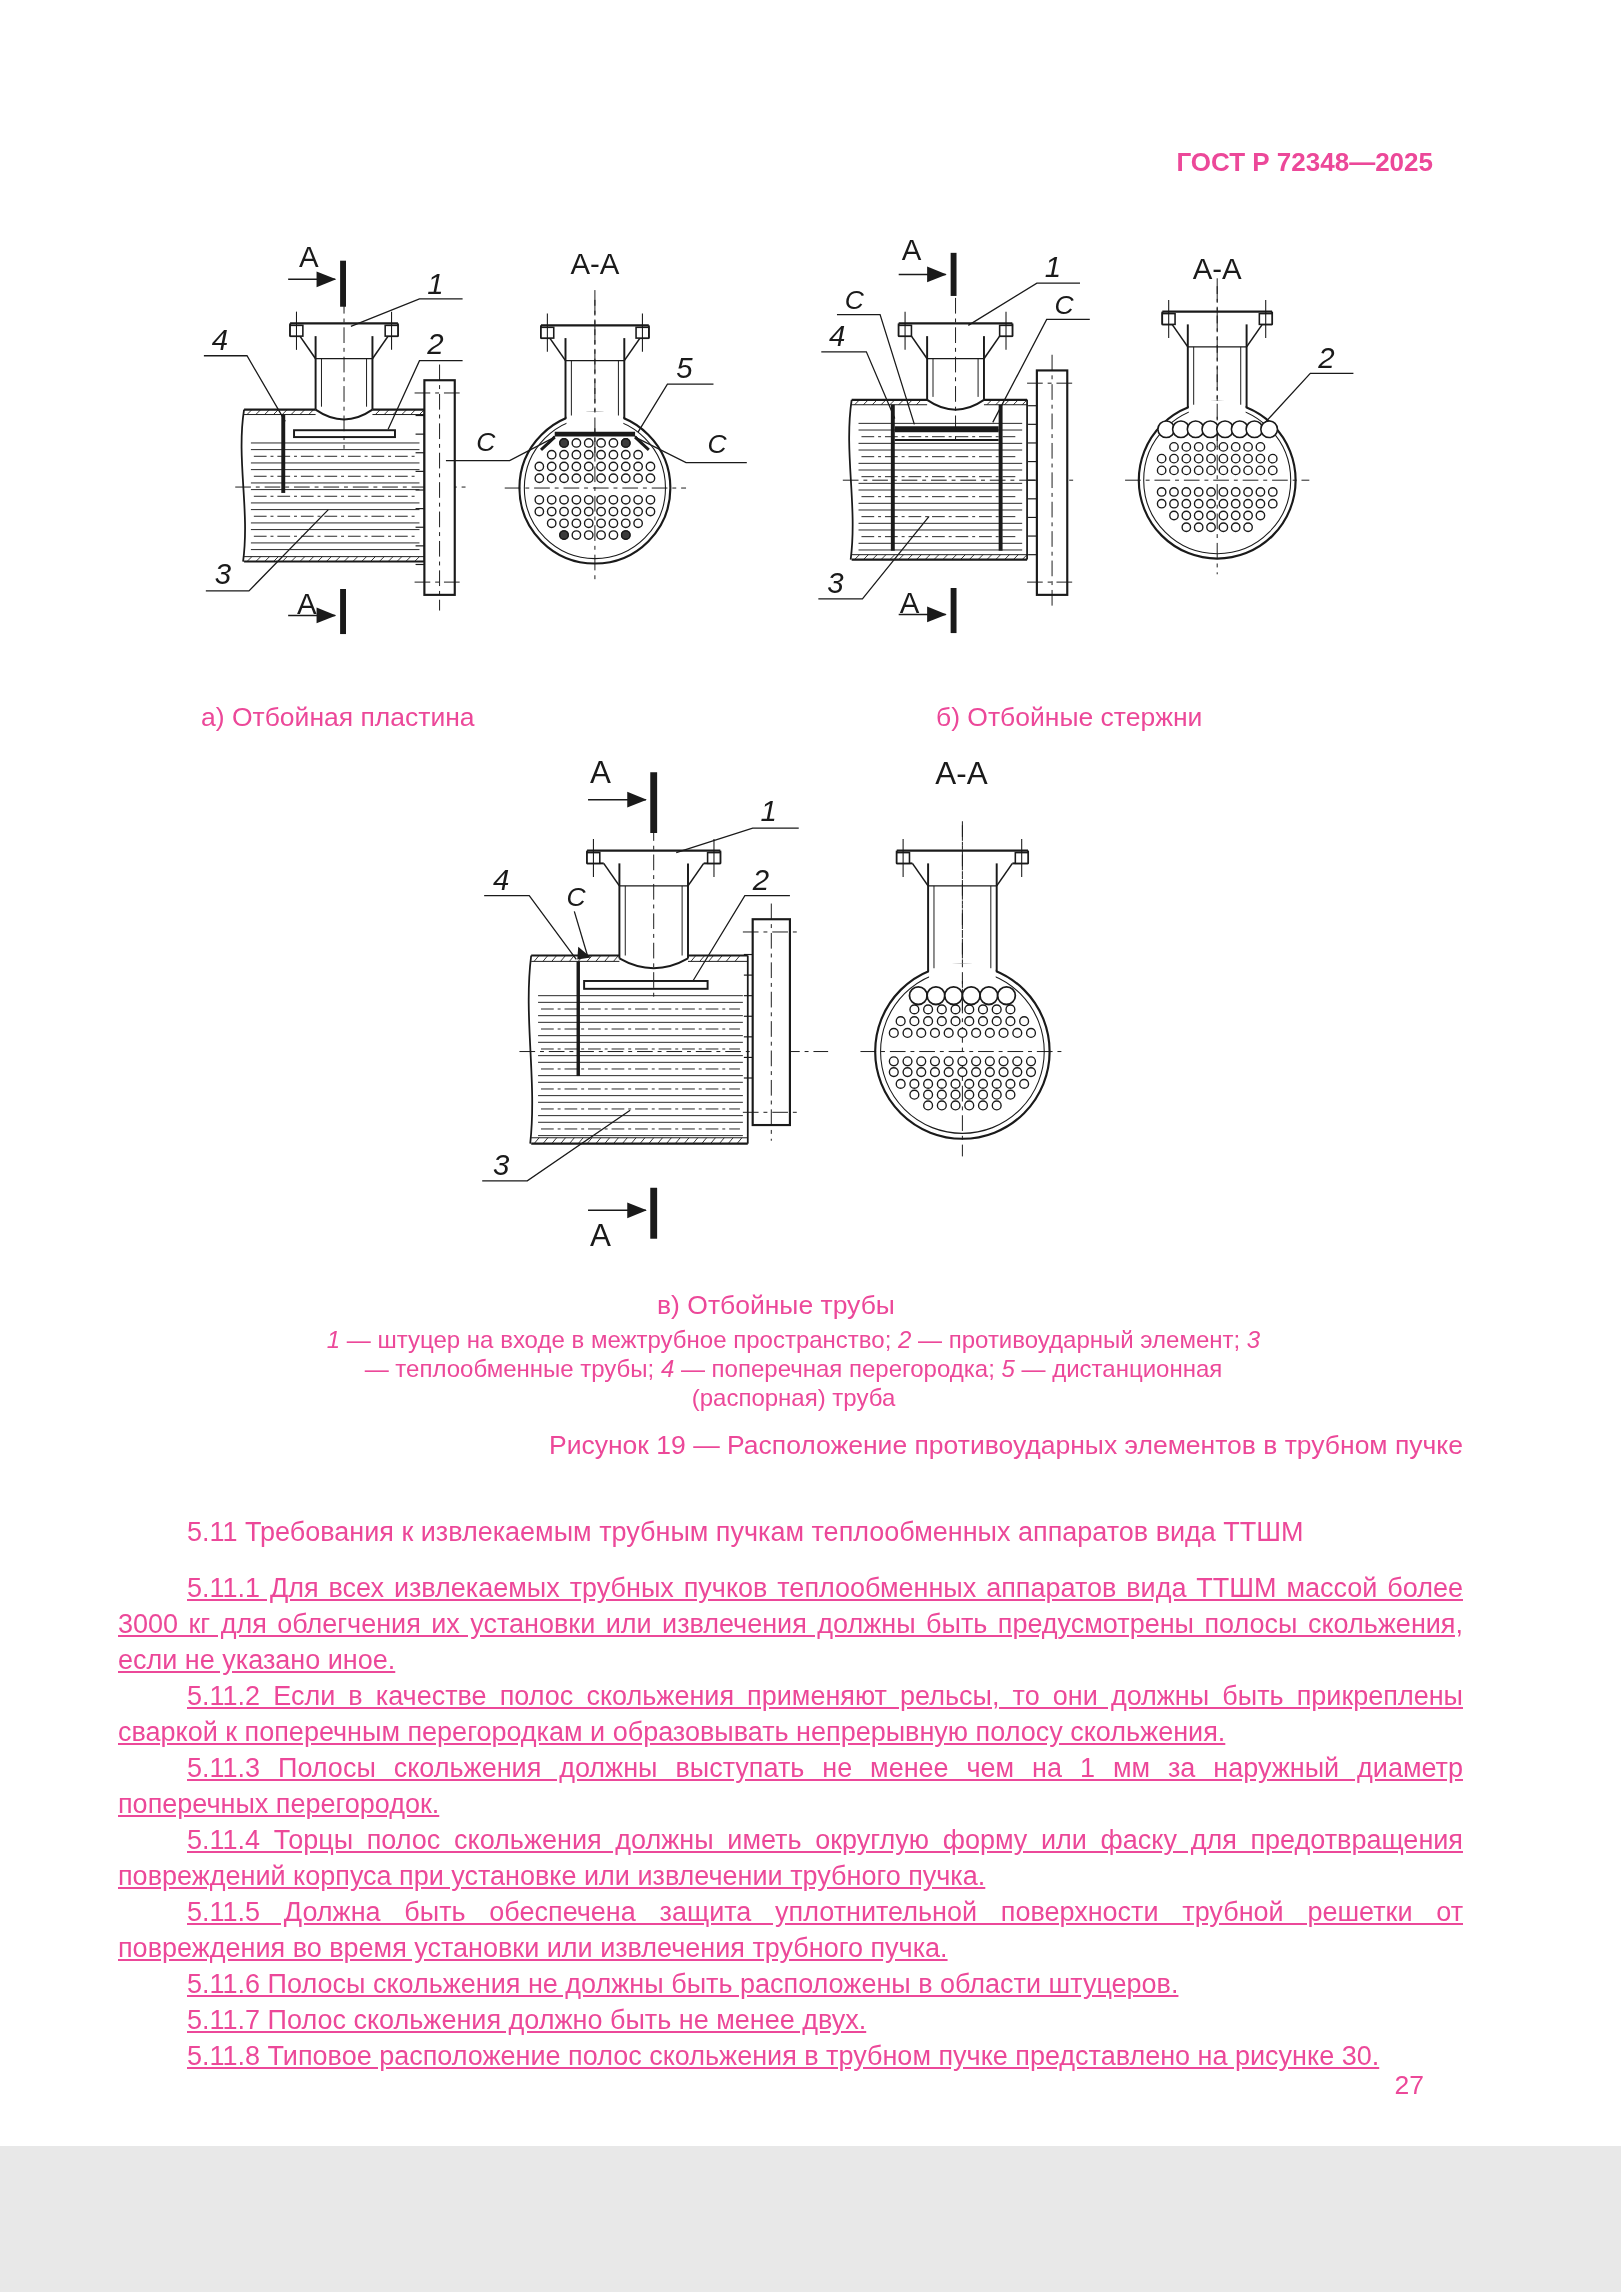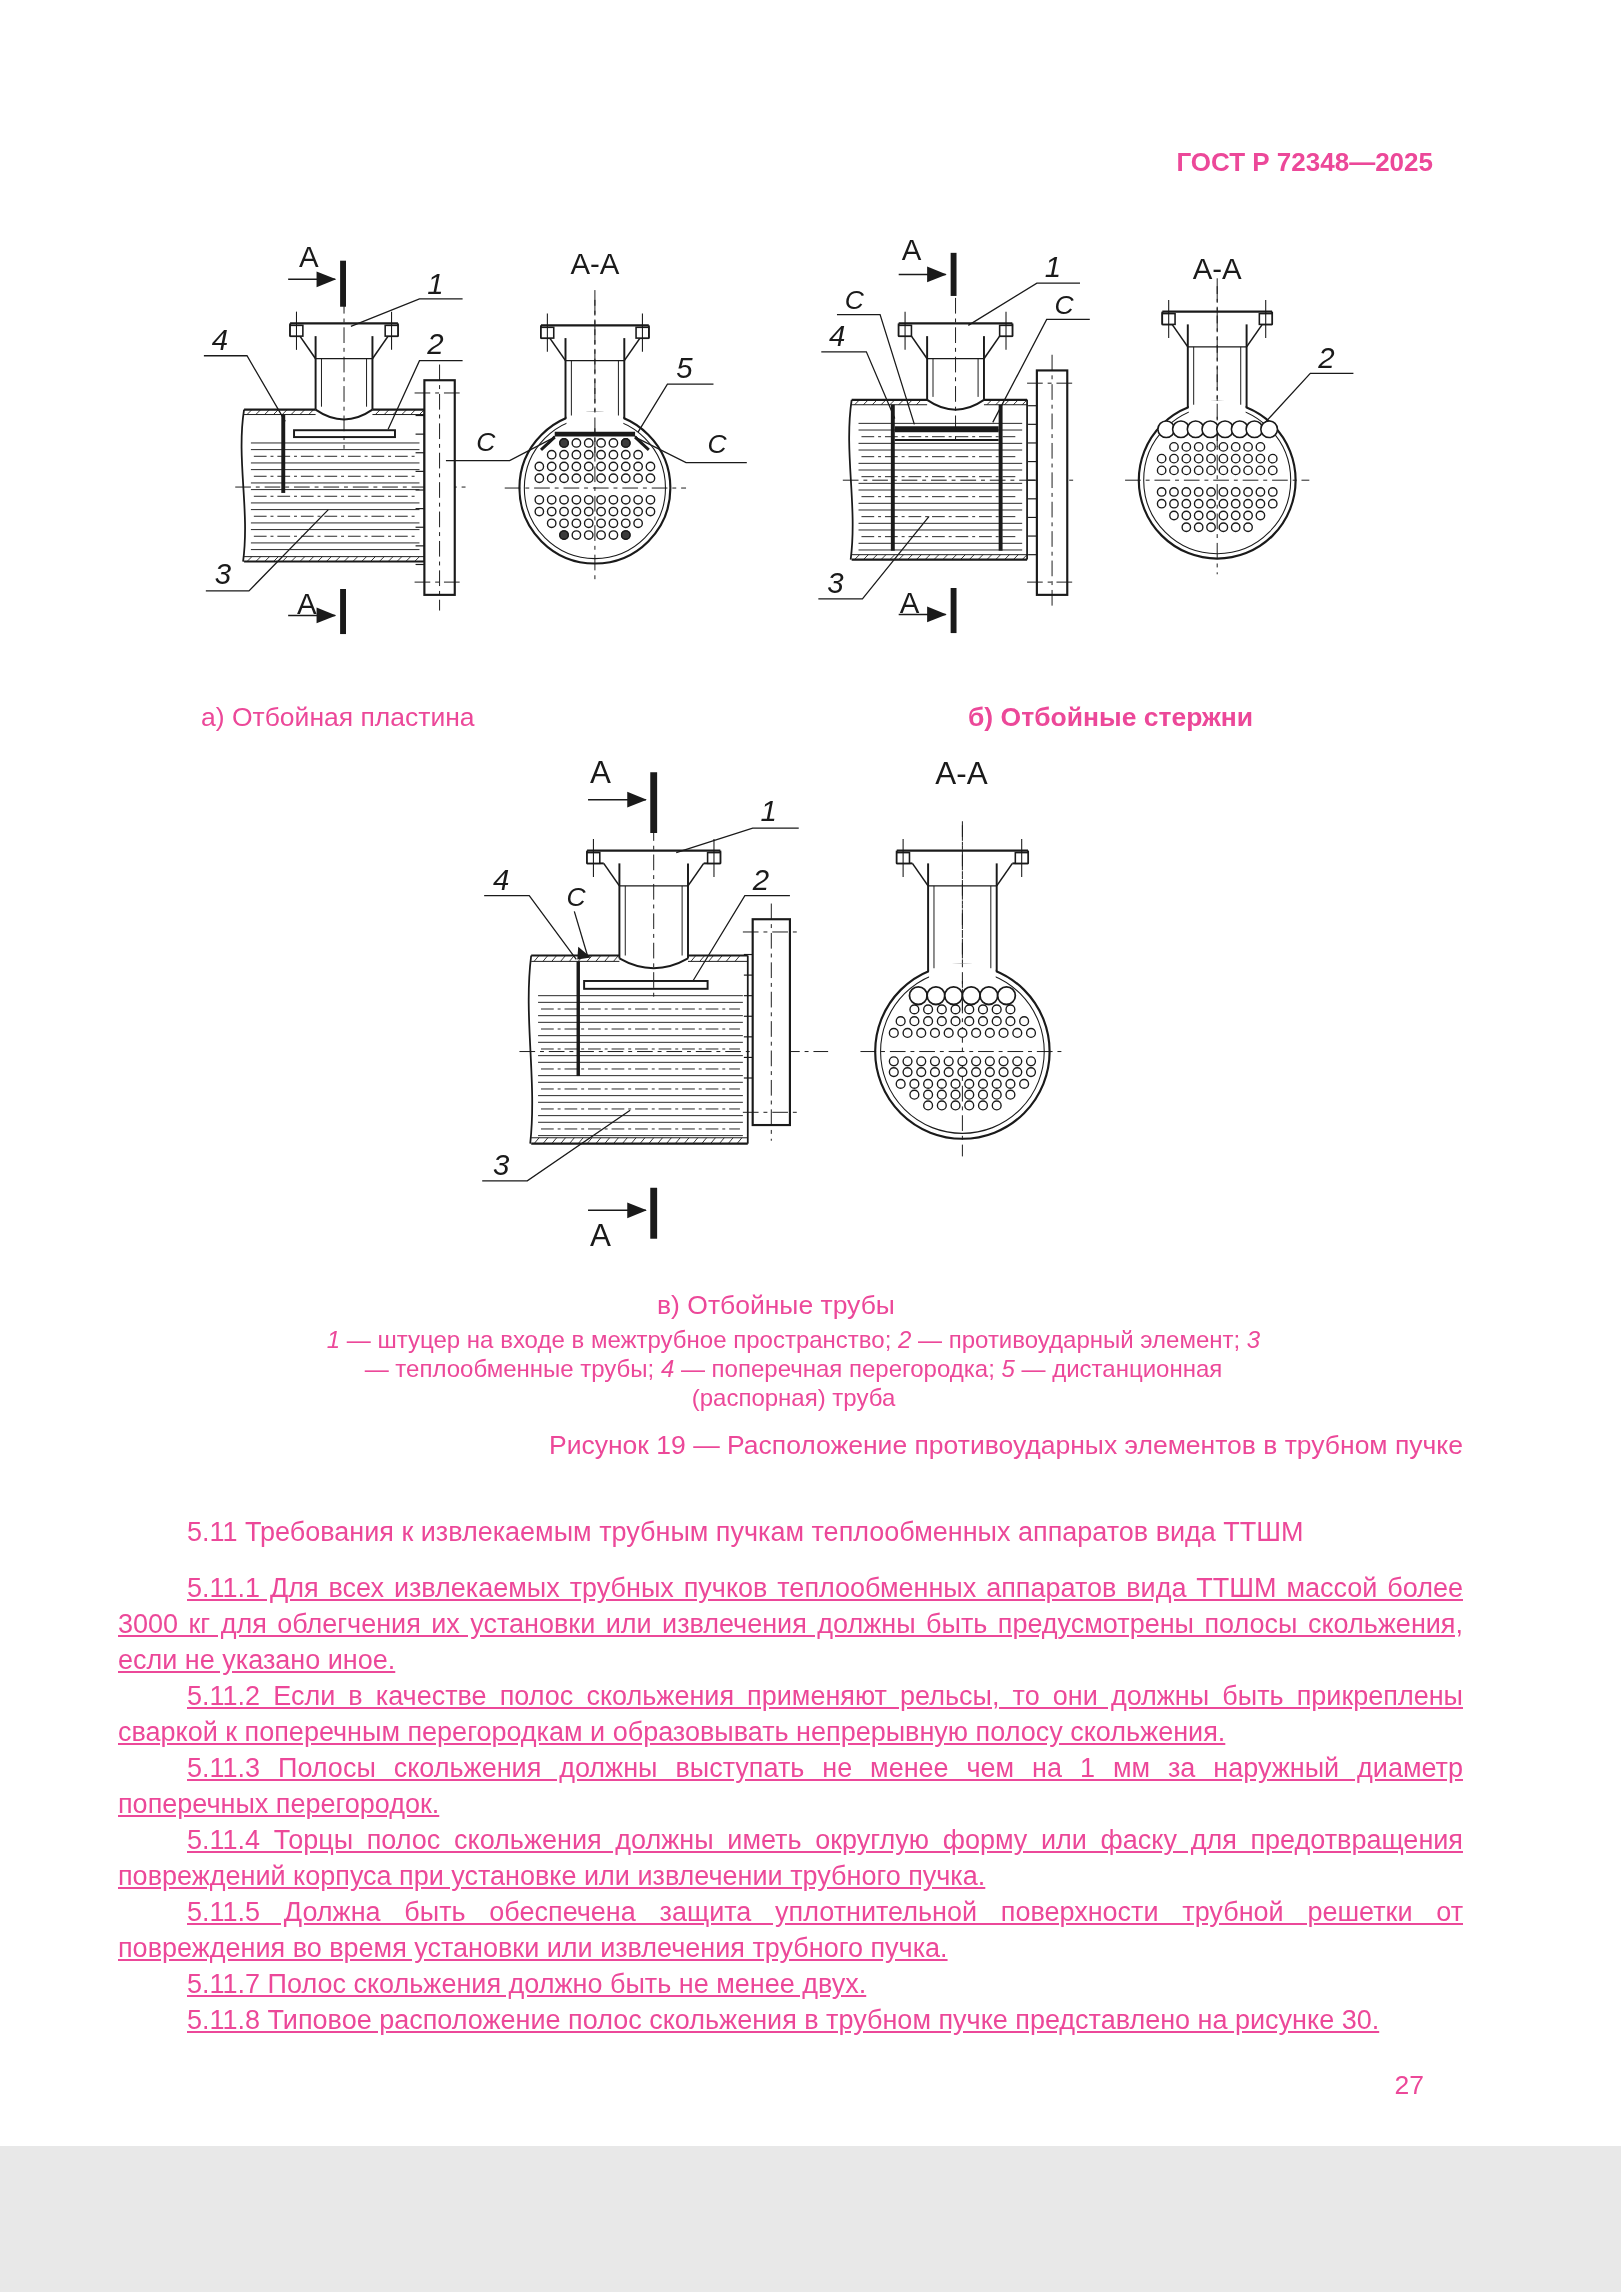--- a/index.html
+++ b/index.html
@@ -3,21 +3,21 @@
 <meta charset="utf-8">
 <style>
   html,body{margin:0;padding:0;background:#e8e8e8;}
   .page{position:relative;width:1621px;height:2146px;background:#ffffff;margin:0 auto;
         font-family:"Liberation Sans",sans-serif;color:#ec4899;overflow:hidden;}
   .hdr{position:absolute;top:147px;right:188px;font-weight:bold;font-size:26px;}
   svg.fig{position:absolute;left:0;top:0;}
   svg text{font-family:"Liberation Sans",sans-serif;fill:#1a1a1a;}
   .cap{position:absolute;font-size:26.5px;white-space:nowrap;margin-top:16px;}
   .cap-a{left:201px;top:686px;}
-  .cap-b{left:968px;top:686px;font-weight:bold;}
+  .cap-b{left:936px;top:686px;}
   .cap-v{left:657px;top:1274px;}
   .legend{position:absolute;left:323px;top:1325px;width:941px;text-align:center;
           font-size:24px;line-height:29px;}
   .legend .n{font-style:italic;}
   .figcap{position:absolute;left:118px;top:1430px;width:1345px;text-align:right;font-size:26.5px;}
   .heading{position:absolute;left:118px;top:1517px;width:1345px;font-weight:normal;
            font-size:27px;text-indent:69px;}
   .bodytext{position:absolute;left:118px;top:1570px;width:1345px;text-decoration:underline;}
   .bodytext p{margin:0;font-size:27px;line-height:36px;text-align:justify;text-indent:69px;}
   .pgnum{position:absolute;top:2070px;right:197px;font-size:26.5px;}
@@ -714,20 +714,21 @@
   <div class="figcap">Рисунок 19 — Расположение противоударных элементов в трубном пучке</div>
 
   <div class="heading">5.11 Требования к извлекаемым трубным пучкам теплообменных аппаратов вида ТТШМ</div>
 
   <div class="bodytext">
     <p>5.11.1 Для всех извлекаемых трубных пучков теплообменных аппаратов вида ТТШМ массой более 3000 кг для облегчения их установки или извлечения должны быть предусмотрены полосы скольжения, если не указано иное.</p>
     <p>5.11.2 Если в качестве полос скольжения применяют рельсы, то они должны быть прикреплены сваркой к поперечным перегородкам и образовывать непрерывную полосу скольжения.</p>
     <p>5.11.3 Полосы скольжения должны выступать не менее чем на 1 мм за наружный диаметр поперечных перегородок.</p>
     <p>5.11.4 Торцы полос скольжения должны иметь округлую форму или фаску для предотвращения повреждений корпуса при установке или извлечении трубного пучка.</p>
     <p>5.11.5 Должна быть обеспечена защита уплотнительной поверхности трубной решетки от повреждения во время установки или извлечения трубного пучка.</p>
+    <p>5.11.6 Полосы скольжения не должны быть расположены в области штуцеров.</p>
     <p>5.11.7 Полос скольжения должно быть не менее двух.</p>
     <p>5.11.8 Типовое расположение полос скольжения в трубном пучке представлено на рисунке 30.</p>
   </div>
 
   <div class="pgnum">27</div>
 
 </div>
 
 
 </body></html>

